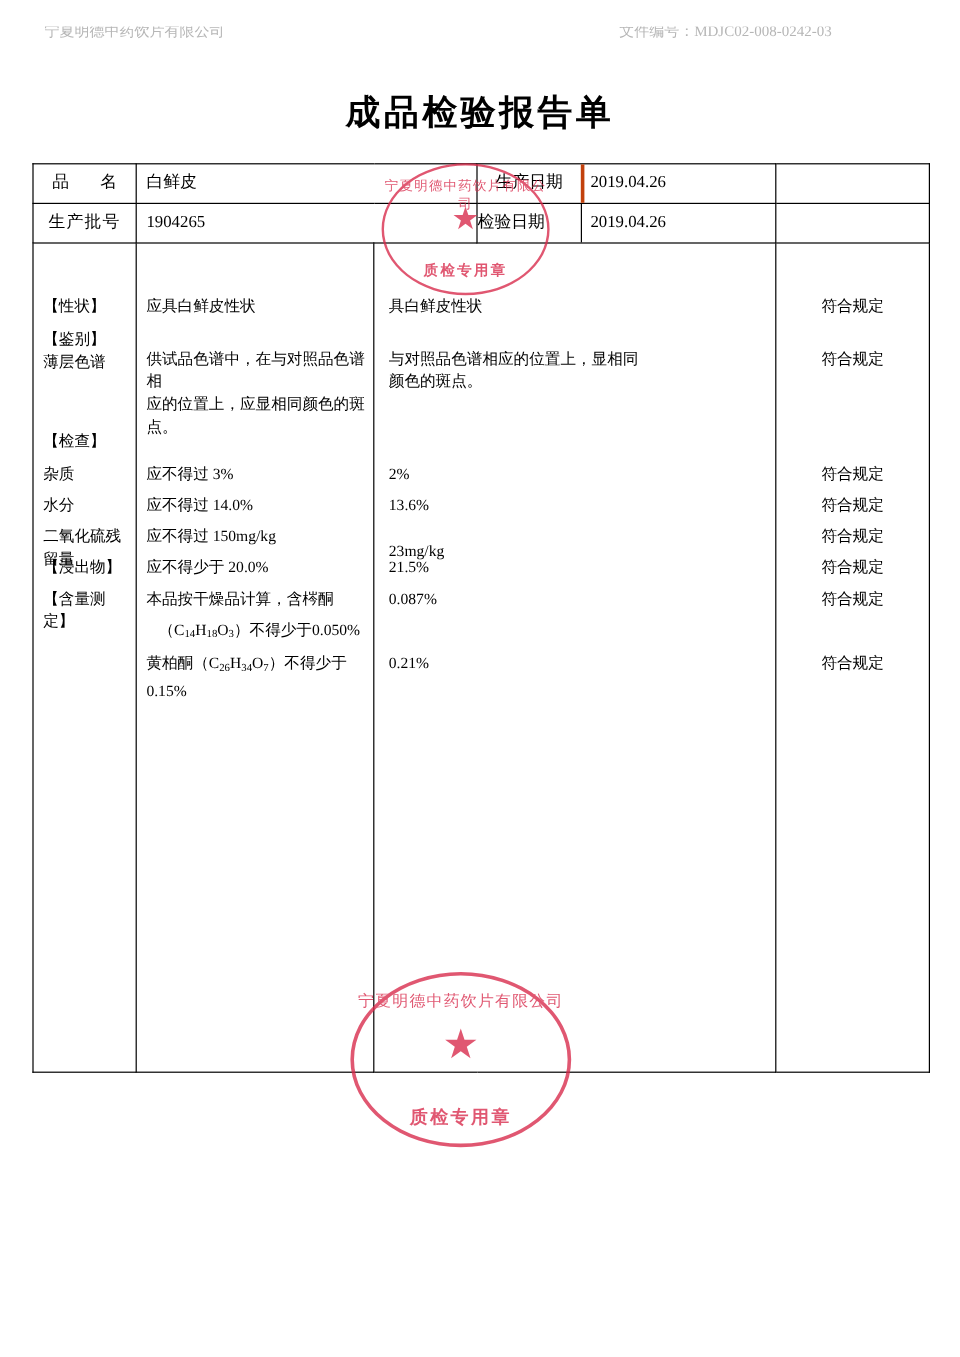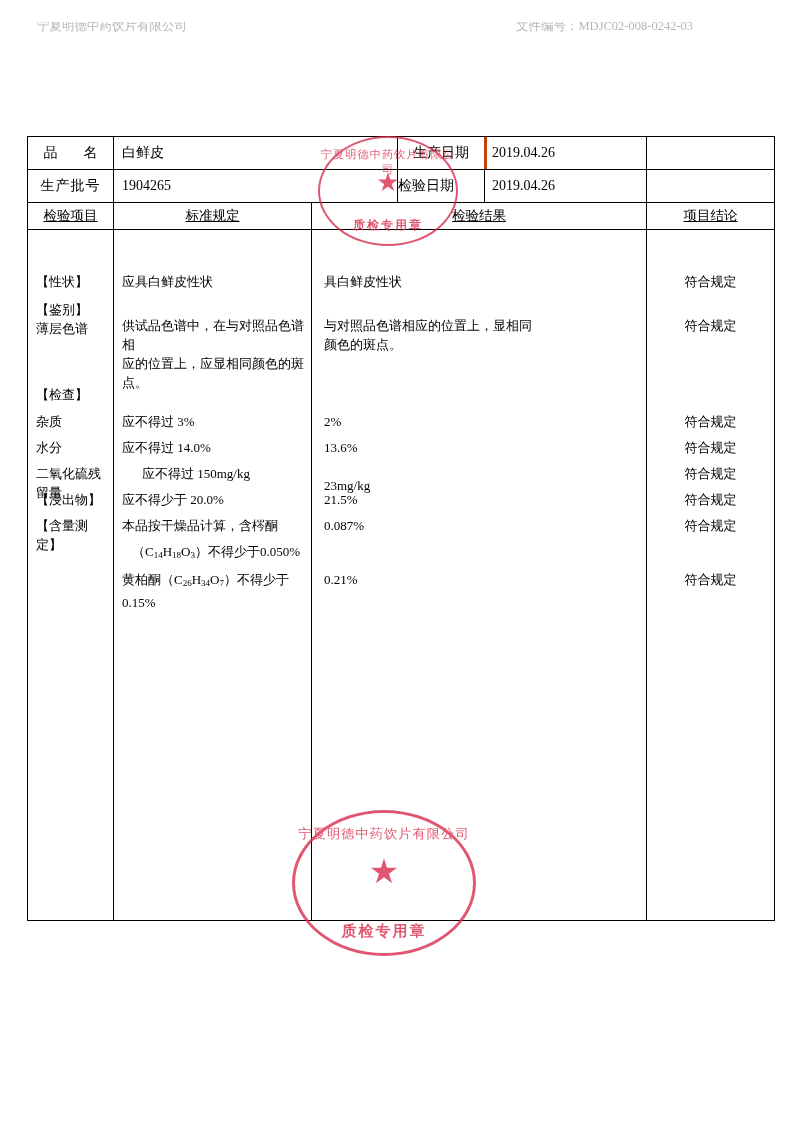--- a/index.html
+++ b/index.html
@@ -217,20 +217,21 @@
 </head>
 <body>
 
 <div class="page">
 
   <div class="header-strip">
     <div class="header-left">宁夏明德中药饮片有限公司</div>
     <div class="header-right">文件编号：MDJC02-008-0242-03</div>
   </div>
 
+  <div class="doc-title">成品检验报告单</div>
 
   <table class="report">
     <colgroup>
       <col style="width:86px">
       <col style="width:198px">
       <col style="width:86px">
       <col style="width:249px">
       <col style="width:128px">
     </colgroup>
 
@@ -250,26 +251,20 @@
       <td class="val" colspan="2">1904265</td>
       <td class="val" style="padding-left:0 !important;position:relative;">
         <div style="position:absolute;left:0;top:0;width:86px;height:100%;border-right:1px solid #000;text-align:left;">检验日期</div>
         <div style="position:absolute;left:94px;top:0;">2019.04.26</div>
       </td>
       <td></td>
     </tr>
 
 
 
-    <tr class="colhead">
-      <td><span class="u">检验项目</span></td>
-      <td><span class="u">标准规定</span></td>
-      <td colspan="2"><span class="u">检验结果</span></td>
-      <td><span class="u">项目结论</span></td>
-    </tr>
 
     <tr>
       <td class="bodycell">
         <div class="grid">
           <div class="txt" style="left:8px; top:42px;">【性状】</div>
           <div class="txt" style="left:8px; top:70px;">【鉴别】
 薄层色谱</div>
           <div class="txt" style="left:8px; top:155px;">【检查】</div>
           <div class="txt" style="left:8px; top:182px;">杂质</div>
           <div class="txt" style="left:8px; top:208px;">水分</div>
@@ -280,21 +275,21 @@
       </td>
 
       <td class="bodycell">
         <div class="grid">
           <div class="txt" style="left:8px; top:42px;">应具白鲜皮性状</div>
           <div class="txt" style="left:8px; top:86px; width:185px;">供试品色谱中，在与对照品色谱相
 应的位置上，应显相同颜色的斑
 点。</div>
           <div class="txt" style="left:8px; top:182px;">应不得过 3%</div>
           <div class="txt" style="left:8px; top:208px;">应不得过 14.0%</div>
-          <div class="txt" style="left:8px; top:234px;margin-left:20px;">应不得过 150mg/kg</div>
+          <div class="txt" style="left:8px; top:234px;">应不得过 150mg/kg</div>
           <div class="txt" style="left:8px; top:260px;">应不得少于 20.0%</div>
           <div class="txt" style="left:8px; top:286px;">本品按干燥品计算，含梣酮</div>
           <div class="txt" style="left:18px; top:312px;">（C<sub>14</sub>H<sub>18</sub>O<sub>3</sub>）不得少于0.050%</div>
           <div class="txt" style="left:8px; top:340px;">黄柏酮（C<sub>26</sub>H<sub>34</sub>O<sub>7</sub>）不得少于0.15%</div>
         </div>
       </td>
 
       <td class="bodycell" colspan="2">
         <div class="grid">
           <div class="txt" style="left:12px; top:42px;">具白鲜皮性状</div>

